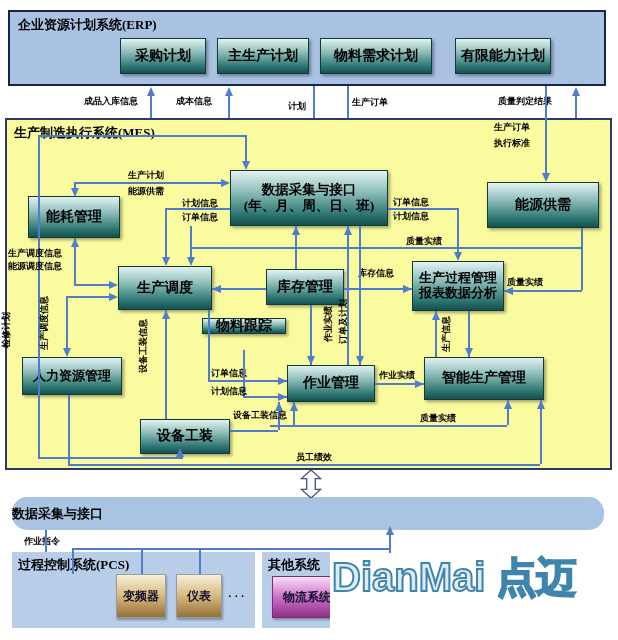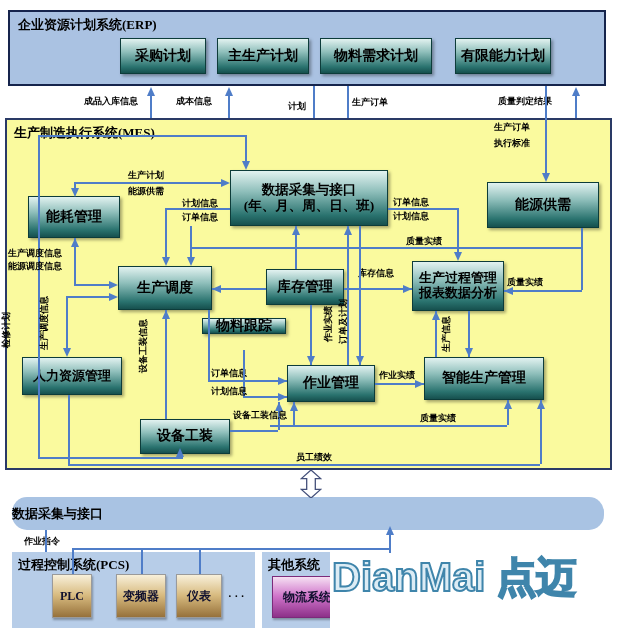--- a/index.html
+++ b/index.html
@@ -214,21 +214,20 @@
   </div>
 
   <div class="lbl" style="left:24px;top:535px;">作业指令</div>
   <div class="ln" style="left:45px;top:530px;width:2px;height:68px;"></div>
   <div class="ln" style="left:45px;top:598px;width:7px;height:2px;"></div>
   <div class="ar ag" style="left:46px;top:595px;"></div>
 
   <div class="subpanel" style="left:12px;top:552px;width:243px;height:76px;">
     <div class="sec-title" style="left:6px;top:4px;">过程控制系统(PCS)</div>
   </div>
-  <div class="tanbox" style="left:52px;top:574px;width:40px;height:44px;">PLC</div>
   <div class="tanbox" style="left:116px;top:574px;width:50px;height:44px;">变频器</div>
   <div class="tanbox" style="left:176px;top:574px;width:46px;height:44px;">仪表</div>
   <div class="lbl" style="left:228px;top:590px;font-size:11px;">· · ·</div>
 
   <div class="subpanel" style="left:262px;top:552px;width:150px;height:76px;">
     <div class="sec-title" style="left:6px;top:4px;">其他系统</div>
   </div>
   <div class="magbox" style="left:272px;top:576px;width:70px;height:42px;">物流系统</div>
 
   <div class="wm-patch"></div>

